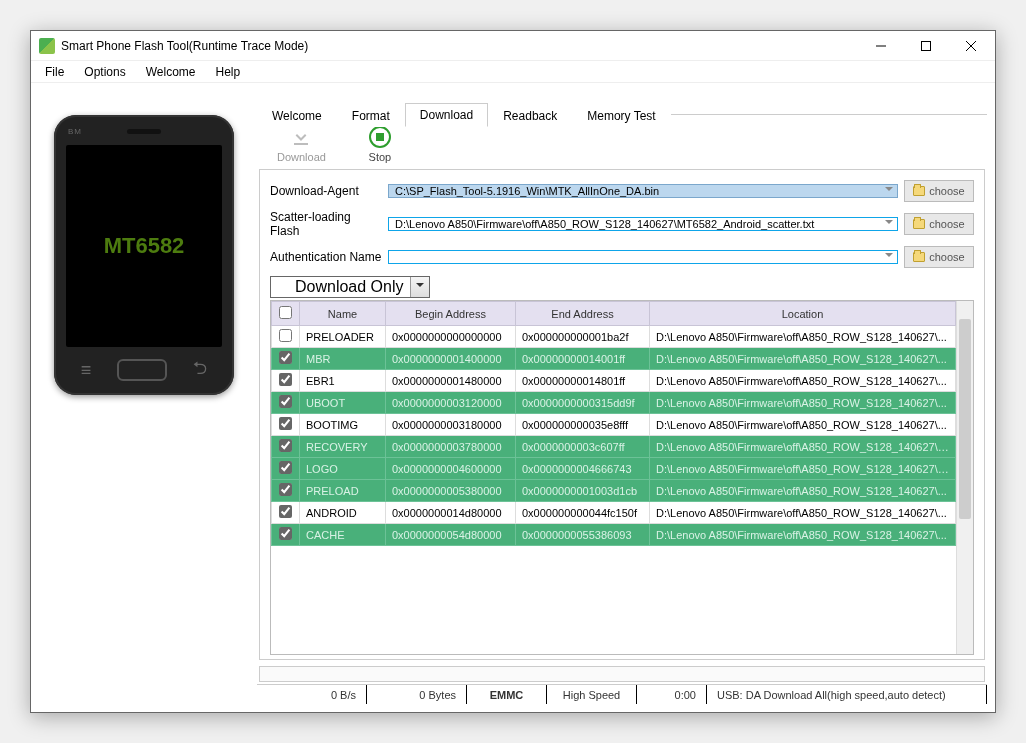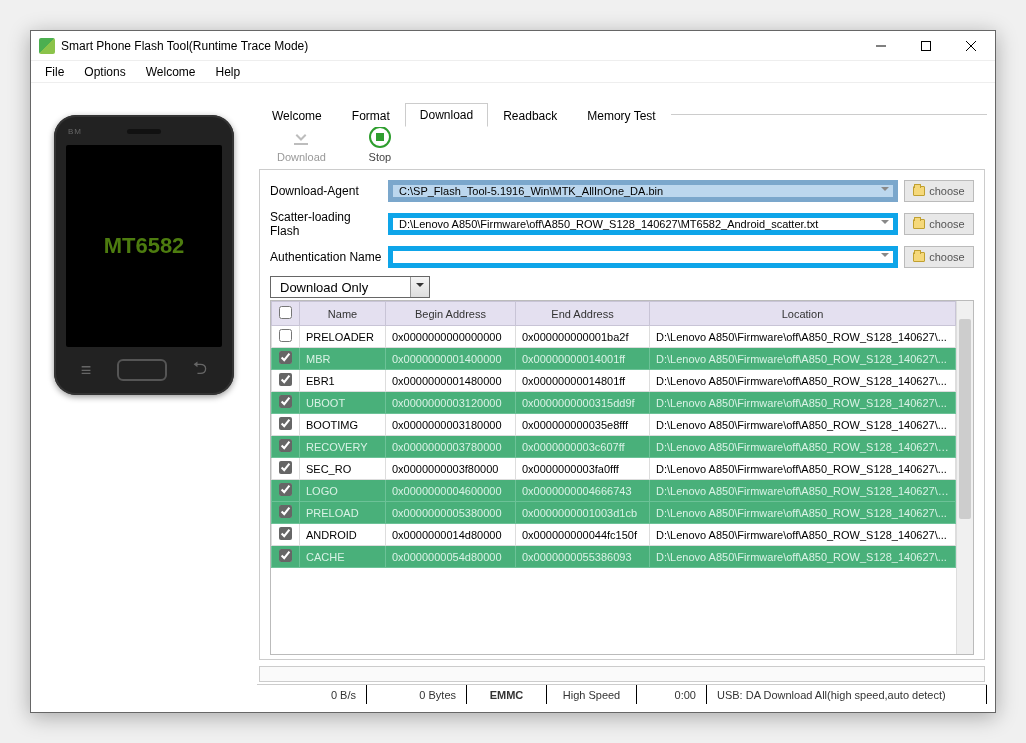--- a/index.html
+++ b/index.html
@@ -27,27 +27,27 @@
 .tabs { display: flex; height: 24px; align-items: flex-end; font-size: 12px; border-bottom: 1px solid #ccc; }
 .tab { padding: 4px 14px; border: 1px solid transparent; border-bottom: none; cursor: pointer; position: relative; top: 13px; background: #fff; }
 .tab.active { border-color: #ccc; border-bottom: 1px solid #fff; }
 .toolbar { display: flex; gap: 40px; padding: 8px 20px 6px 20px; }
 .tbtn { display: flex; flex-direction: column; align-items: center; font-size: 11px; cursor: pointer; color: #444; }
 .tbtn .ic { width: 28px; height: 28px; display: flex; align-items: center; justify-content: center; }
 .tbtn.disabled { color: #999; }
 .panel { flex:1; border: 1px solid #ccc; margin: 0 2px 2px 2px; padding: 10px 10px 4px 10px; display: flex; flex-direction: column; overflow: hidden; }
 .filerow { display: flex; align-items: center; margin-bottom: 8px; font-size: 12px; gap: 6px; }
 .filerow .lbl { width: 112px; }
-.filerow .field { flex: 1; height: 22px; border: 5px solid #0ea5e9; padding: 0 6px; font-size: 11px; background: #fff; display:flex; align-items:center; position:relative; overflow:hidden; white-space:nowrap; }
+.filerow .field { flex: 1; height: 14px; border: 1px solid #0ea5e9; padding: 0 6px; font-size: 11px; background: #fff; display:flex; align-items:center; position:relative; overflow:hidden; white-space:nowrap; }
 .filerow .field.combo::after { content:""; position:absolute; right:4px; top:50%; transform:translateY(-50%); border:4px solid transparent; border-top-color:#888; }
 .filerow .field.hl { background: #bcd7ee; border-color:#7ba7cc; }
 .chbtn { width: 70px; height: 22px; background: #e8e8e8; border: 1px solid #bbb; font-size: 11px; display:flex; align-items:center; justify-content:center; gap:4px; cursor:pointer; color:#555; }
 .chbtn .fi { width:12px; height:10px; background:#f5d87a; border:1px solid #c0a030; border-radius:1px; position:relative; }
 .chbtn .fi::before { content:""; position:absolute; top:-3px; left:0; width:5px; height:3px; background:#f5d87a; border:1px solid #c0a030; border-bottom:none; border-radius:1px 1px 0 0; }
-.combo-dl { width: 160px; height: 22px; border: 1px solid #666; font-size: 13px; padding: 0 9px; display:flex; align-items:center; position:relative; margin-bottom:2px; }
+.combo-dl { width: 160px; height: 22px; border: 1px solid #666; font-size: 16px; padding: 0 24px; display:flex; align-items:center; position:relative; margin-bottom:2px; }
 .combo-dl::after { content:""; position:absolute; right:0; top:0; bottom:0; width:18px; background:linear-gradient(#f5f5f5,#ddd); border-left:1px solid #999; }
 .combo-dl::before { content:""; position:absolute; right:5px; top:50%; transform:translateY(-50%); border:4px solid transparent; border-top-color:#333; z-index:1; }
 .grid-wrap { flex:1; border:1px solid #bbb; overflow:hidden; display:flex; }
 .grid-wrap .inner { flex:1; overflow:auto; }
 .grid-wrap .scroll-hint { width:17px; background:#f0f0f0; border-left:1px solid #ddd; position:relative; }
 .grid-wrap .scroll-hint::before { content:""; position:absolute; top:2px; left:4px; right:4px; height:10px; }
 .grid-wrap .scroll-hint .thumb { position:absolute; top:18px; left:2px; right:2px; height:200px; background:#cdcdcd; border-radius:2px; }
 table.grid { width: 100%; border-collapse: collapse; font-size: 11px; table-layout: fixed; }
 table.grid th { background: #e4e0f0; border: 1px solid #c8c4d6; padding: 4px 6px; font-weight: normal; color:#333;margin-top:45px; }
 table.grid td { border: 1px solid #ddd; padding: 3px 6px; white-space: nowrap; overflow: hidden; text-overflow: ellipsis; }
@@ -232,27 +232,20 @@
                     <td>0x000000000035e8fff</td>
                     <td>D:\Lenovo A850\Firmware\off\A850_ROW_S128_140627\...</td>
                   </tr>
                   <tr class="ghost">
                     <td class="ck"><input type="checkbox" checked="" style=""></td>
                     <td>RECOVERY</td>
                     <td>0x0000000003780000</td>
                     <td>0x0000000003c607ff</td>
                     <td>D:\Lenovo A850\Firmware\off\A850_ROW_S128_140627\r...</td>
                   </tr>
-                  <tr class="plain">
-                    <td class="ck"><input type="checkbox" checked="" style=""></td>
-                    <td>SEC_RO</td>
-                    <td>0x0000000003f80000</td>
-                    <td>0x0000000003fa0fff</td>
-                    <td>D:\Lenovo A850\Firmware\off\A850_ROW_S128_140627\...</td>
-                  </tr>
                   <tr class="ghost">
                     <td class="ck"><input type="checkbox" checked="" style=""></td>
                     <td>LOGO</td>
                     <td>0x0000000004600000</td>
                     <td>0x0000000004666743</td>
                     <td>D:\Lenovo A850\Firmware\off\A850_ROW_S128_140627\l...</td>
                   </tr>
                   <tr class="ghost">
                     <td class="ck"><input type="checkbox" checked="" style=""></td>
                     <td>PRELOAD</td>

